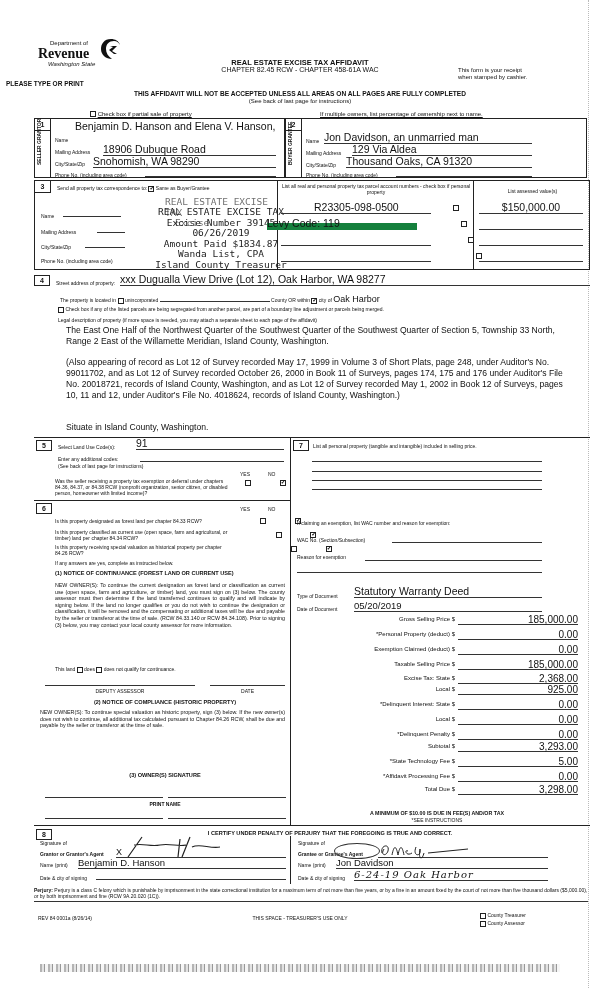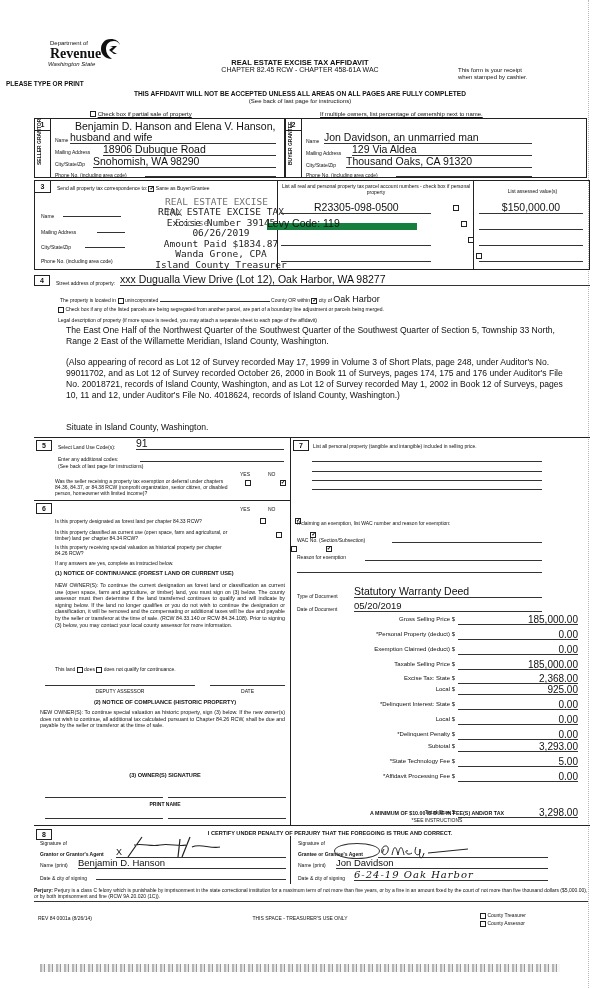--- a/index.html
+++ b/index.html
@@ -27,21 +27,21 @@
 </head>
 <body>
 
 
 
 <div class="right-edge"></div>
 
 
 <div class="abs" style="left:38px;top:40px;width:70px;">
   <div class="abs tiny" style="left:12px;top:0;font-size:6px;">Department of</div>
-  <div class="abs b" style="left:0;top:6px;font-size:14px;font-family:'Liberation Serif',serif;margin-left:12px;">Revenue</div>
+  <div class="abs b" style="left:0;top:6px;font-size:14px;font-family:'Liberation Serif',serif;">Revenue</div>
   <div class="abs" style="left:10px;top:21px;font-size:6px;font-style:italic;white-space:nowrap;">Washington State</div>
   <svg class="abs" style="left:62px;top:-2px;" width="22" height="22" viewBox="0 0 22 22">
     <path d="M11 1 C4 1 1 6 1 11 C1 17 6 21 12 21 C8 18 6 15 6 11 C6 6 9 3 14 3 C17 3 19 5 20 7 C19 3 15 1 11 1 Z" fill="#111"></path>
     <path d="M10 8 L17 8 L12 13 L17 16 L14 16 L9 12 L13 9 Z" fill="#111"></path>
   </svg>
 </div>
 <div class="abs b sm" style="left:6px;top:80px;font-size:6.5px;">PLEASE TYPE OR PRINT</div>
 
 <div class="abs b" style="left:150px;top:58px;width:300px;text-align:center;font-size:7.5px;">REAL ESTATE EXCISE TAX AFFIDAVIT</div>
 <div class="abs" style="left:150px;top:66px;width:300px;text-align:center;font-size:7px;">CHAPTER 82.45 RCW - CHAPTER 458-61A WAC</div>
@@ -57,21 +57,20 @@
 </div>
 <div class="abs" style="left:320px;top:111px;font-size:6px;text-decoration:underline;">If multiple owners, list percentage of ownership next to name.</div>
 
 
 <div class="abs box" style="left:34px;top:118px;width:251px;height:60px;">
   <div class="abs b" style="left:0;top:0;width:16px;height:12px;border-right:1px solid #222;border-bottom:1px solid #222;text-align:center;font-size:7px;line-height:12px;">1</div>
   <div class="abs" style="left:0;top:12px;width:16px;height:47px;border-right:1px solid #222;"></div>
   <div class="abs b" style="left:1px;top:46px;transform:rotate(-90deg);transform-origin:left top;font-size:5px;white-space:nowrap;width:40px;">SELLER GRANTOR</div>
   <div class="abs hw" style="left:40px;top:1px;">Benjamin D. Hanson and Elena V. Hanson,</div>
   <div class="abs tiny" style="left:20px;top:18px;">Name</div>
-  <div class="abs hw" style="left:35px;top:12px;width:206px;border-bottom:1px solid #333;">husband and wife</div>
   <div class="abs tiny" style="left:20px;top:30px;">Mailing Address</div>
   <div class="abs hw" style="left:68px;top:24px;width:173px;border-bottom:1px solid #333;">18906 Dubuque Road</div>
   <div class="abs tiny" style="left:20px;top:42px;">City/State/Zip</div>
   <div class="abs hw" style="left:58px;top:36px;width:183px;border-bottom:1px solid #333;">Snohomish, WA 98290</div>
   <div class="abs tiny" style="left:20px;top:53px;">Phone No. (including area code)</div>
   <div class="abs" style="left:110px;top:50px;width:131px;height:8px;border-bottom:1px solid #333;"></div>
 </div>
 
 <div class="abs box" style="left:285px;top:118px;width:302px;height:60px;">
   <div class="abs b" style="left:0;top:0;width:16px;height:12px;border-right:1px solid #222;border-bottom:1px solid #222;text-align:center;font-size:7px;line-height:12px;">2</div>
@@ -108,21 +107,21 @@
   
   <div class="abs stamp" style="left:100px;top:16px;width:140px;opacity:.65;text-align:left;">
     <div style="padding-left:30px;">REAL ESTATE EXCISE TAX</div>
     <div style="padding-left:40px;">Excise</div>
   </div>
   <div class="abs stamp" style="left:116px;top:26px;width:140px;">
     <div>REAL ESTATE EXCISE TAX</div>
     <div>Excise Number 39145</div>
     <div>06/26/2019</div>
     <div>Amount Paid $1834.87</div>
-    <div>Wanda Grone, CPA</div>
+    <div>Wanda List, CPA</div>
     <div>Island County Treasurer</div>
   </div>
 
   <div class="abs tiny" style="left:246px;top:2px;width:190px;text-align:center;line-height:6px;">List all real and personal property tax parcel account numbers - check box if personal property</div>
   <div class="abs tiny" style="left:440px;top:7px;width:115px;text-align:center;">List assessed value(s)</div>
 
   <div class="abs hw" style="left:246px;top:20px;width:150px;border-bottom:1px solid #333;height:13px;padding-left:33px;">R23305-098-0500</div>
   <span class="abs cb" style="left:418px;top:24px;"></span>
   <div class="abs hw" style="left:444px;top:20px;width:104px;border-bottom:1px solid #333;height:13px;text-align:center;">$150,000.00</div>
 
@@ -282,21 +281,21 @@
   <span class="fee-val">3,293.00</span>
 </div>
 <div class="fee-row" style="top:756px;">
   <span class="fee-label">*State Technology Fee $</span>
   <span class="fee-val">5.00</span>
 </div>
 <div class="fee-row" style="top:771px;">
   <span class="fee-label">*Affidavit Processing Fee $</span>
   <span class="fee-val">0.00</span>
 </div>
-<div class="fee-row" style="top:807px;">
+<div class="fee-row" style="top:784px;">
   <span class="fee-label">Total Due $</span>
   <span class="fee-val">3,298.00</span>
 </div>
 
 <div class="abs b tiny" style="left:292px;top:810px;width:290px;text-align:center;font-size:5.3px;">A MINIMUM OF $10.00 IS DUE IN FEE(S) AND/OR TAX</div>
 <div class="abs tiny" style="left:292px;top:817px;width:290px;text-align:center;">*SEE INSTRUCTIONS</div>
 
 
 <div class="abs" style="left:34px;top:825px;width:556px;border-top:1px solid #222;"></div>
 <div class="num" style="left:36px;top:829px;">8</div>

